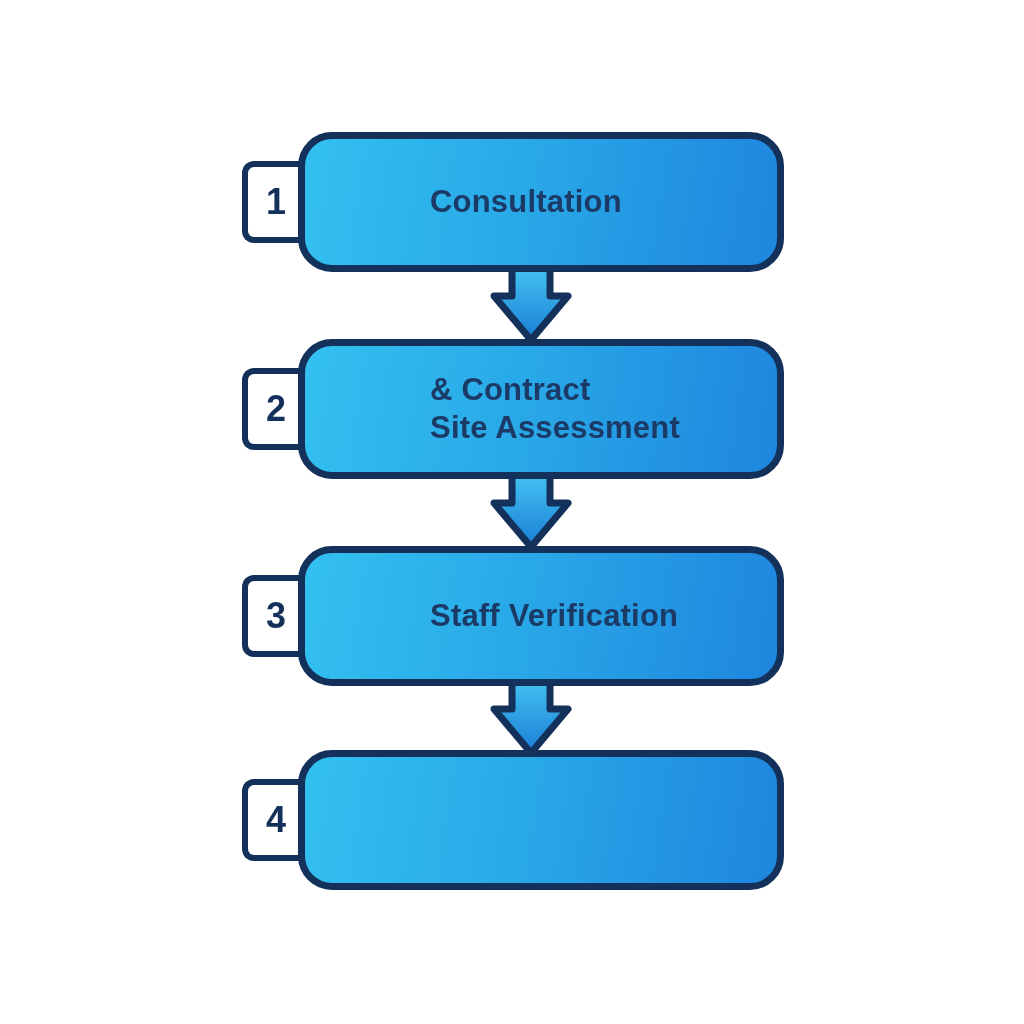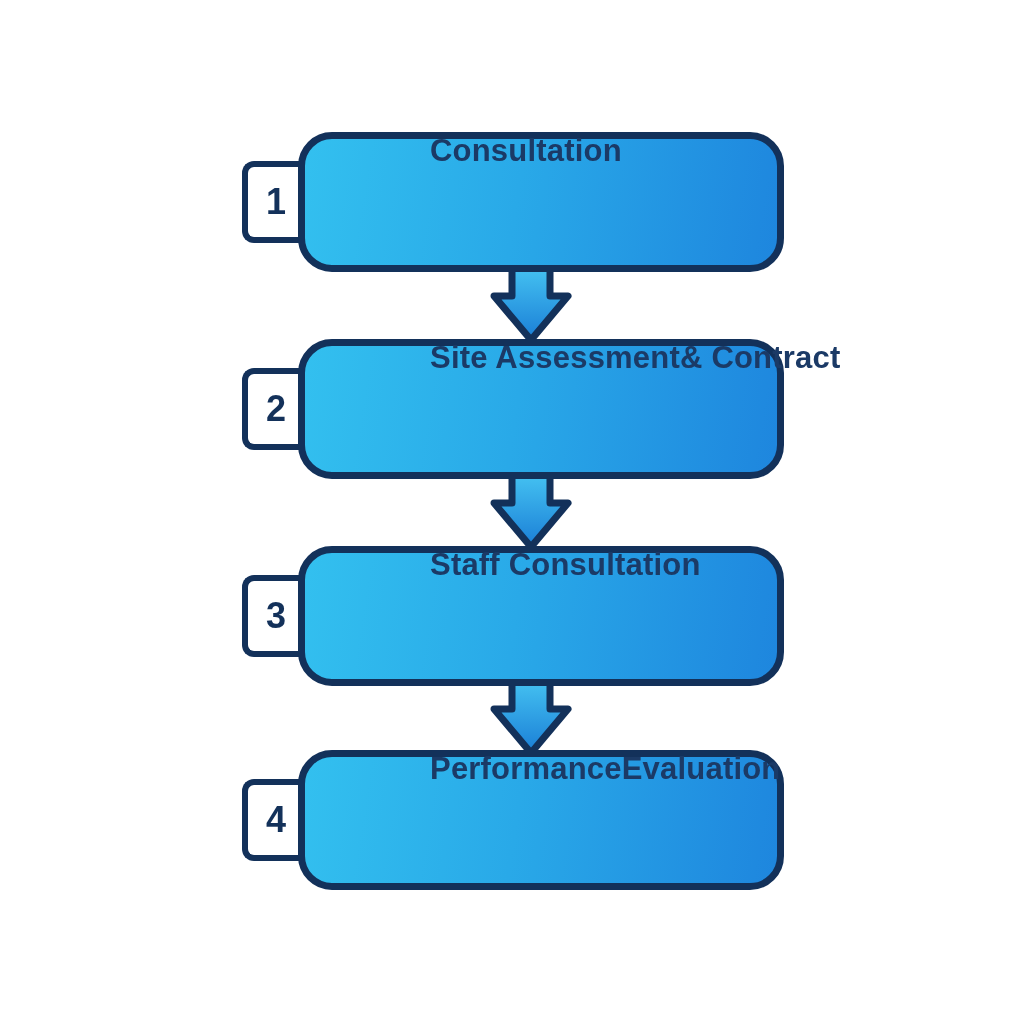--- a/index.html
+++ b/index.html
@@ -40,21 +40,21 @@
   .icon-circle{
     position:absolute;left:330px;top:28px;
     width:84px;height:84px;box-sizing:border-box;
     border:7px solid #ffffff;border-radius:50%;
     background:linear-gradient(135deg,#4ec6f2 0%,#2196e4 70%,#1e82d9 100%);
     display:flex;align-items:center;justify-content:center;
   }
   .icon-circle svg{width:46px;height:46px;display:block;}
   .step-text{
     position:absolute;left:430px;top:0;height:140px;
-    display:flex;flex-direction:row;justify-content:center;
+    display:flex;flex-direction:column;justify-content:center;
     z-index:3;
   }
   .title-line{
     font-size:31px;font-weight:bold;color:#1b3a66;
     line-height:38px;letter-spacing:0.2px;
   }
 
   
   .flow-arrow{position:absolute;left:486px;width:90px;height:80px;z-index:0;}
 </style>
@@ -108,53 +108,49 @@
         <rect x="9" y="2.5" width="6" height="3.6" rx="1.2"></rect>
         <circle cx="8.6" cy="10.5" r="0.55" fill="#ffffff"></circle>
         <line x1="11.3" y1="10.5" x2="15.6" y2="10.5"></line>
         <circle cx="8.6" cy="13.8" r="0.55" fill="#ffffff"></circle>
         <line x1="11.3" y1="13.8" x2="15.6" y2="13.8"></line>
         <circle cx="8.6" cy="17.1" r="0.55" fill="#ffffff"></circle>
         <line x1="11.3" y1="17.1" x2="15.6" y2="17.1"></line>
       </svg>
     </div>
     <div class="step-text">
+      <span class="title-line">&amp; Contract</span>
       <span class="title-line">Site Assessment</span>
-      <span class="title-line">&amp; Contract</span>
     </div>
   </div>
 
   <div class="step" style="top:546px">
     <div class="step-tab">
       <span class="step-number">3</span>
     </div>
     <div class="step-box"></div>
     <div class="icon-circle">
       <svg viewBox="0 0 24 24" fill="none" stroke="#ffffff" stroke-width="1.7" stroke-linecap="round" stroke-linejoin="round">
         <path d="M6.5 5.5 Q6.5 4.5 7.5 4.5 L16.5 4.5 Q17.5 4.5 17.5 5.5 L17.5 16.5 L12 20.2 L6.5 16.5 Z"></path>
         <rect x="9.8" y="3" width="4.4" height="2.6" rx="1"></rect>
         <line x1="8.8" y1="9" x2="15.2" y2="9"></line>
         <line x1="8.8" y1="11.6" x2="15.2" y2="11.6"></line>
         <line x1="8.8" y1="14.2" x2="15.2" y2="14.2"></line>
       </svg>
     </div>
     <div class="step-text">
-      <span class="title-line">Staff Consultation</span>
+      <span class="title-line">Staff Verification</span>
     </div>
   </div>
 
   <div class="step" style="top:750px">
     <div class="step-tab">
       <span class="step-number">4</span>
     </div>
     <div class="step-box"></div>
     <div class="icon-circle">
       <svg viewBox="0 0 24 24" fill="none" stroke="#ffffff" stroke-width="2.6" stroke-linecap="round" stroke-linejoin="round">
         <polyline points="5.5,12.5 10,17.5 18.5,6.5"></polyline>
       </svg>
     </div>
-    <div class="step-text">
-      <span class="title-line">Performance</span>
-      <span class="title-line">Evaluation</span>
-    </div>
   </div>
 
 </div>
 
 </body></html>

